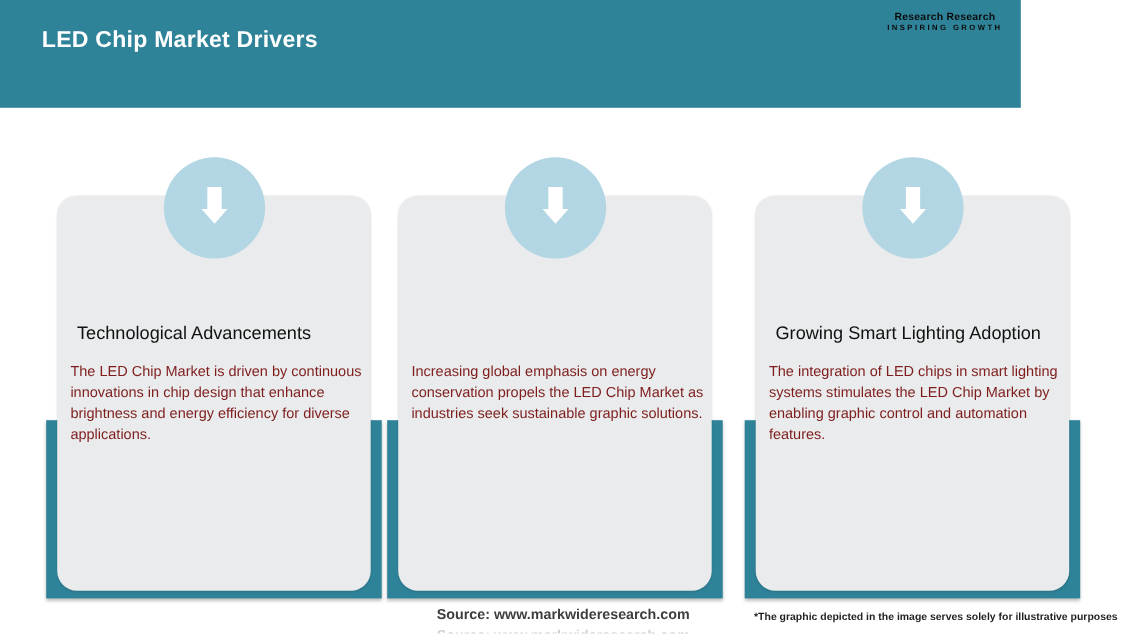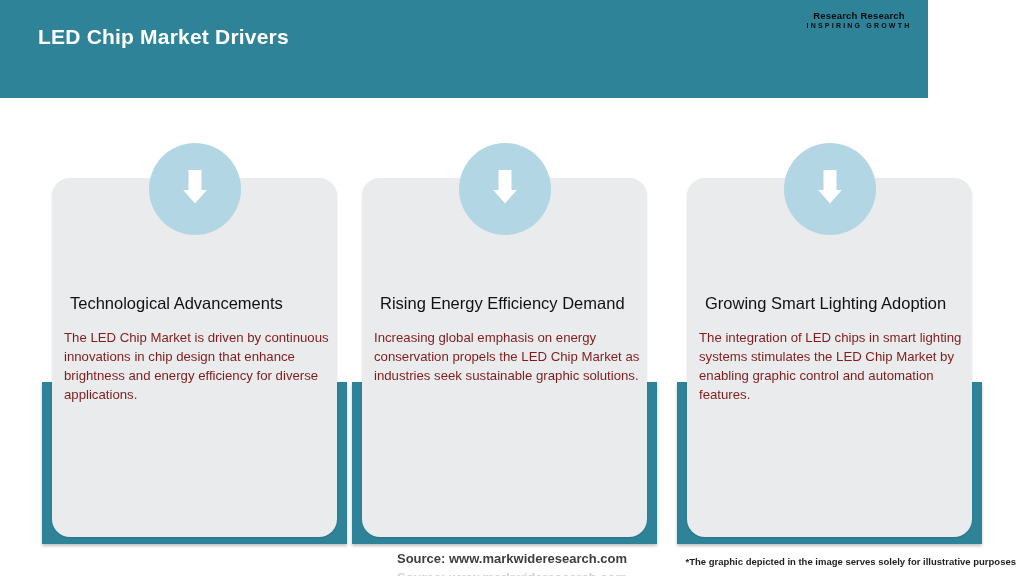--- a/index.html
+++ b/index.html
@@ -174,21 +174,20 @@
 </div>
 
 <div class="card-wrap c2">
   <div class="teal-frame"></div>
   <div class="card"></div>
   <div class="icon-circle">
     <svg width="48" height="48" viewBox="0 0 48 48">
       <path d="M17.5 5 H30.5 V25 H35.8 L24 38.5 L12.2 25 H17.5 Z" fill="#ffffff"></path>
     </svg>
   </div>
-  <div class="card-title">Rising Energy Efficiency Demand</div>
   <div class="card-desc">Increasing global emphasis on energy conservation propels the LED Chip Market as industries seek sustainable graphic solutions.</div>
 </div>
 
 <div class="card-wrap c3">
   <div class="teal-frame"></div>
   <div class="card"></div>
   <div class="icon-circle">
     <svg width="48" height="48" viewBox="0 0 48 48">
       <path d="M17.5 5 H30.5 V25 H35.8 L24 38.5 L12.2 25 H17.5 Z" fill="#ffffff"></path>
     </svg>

